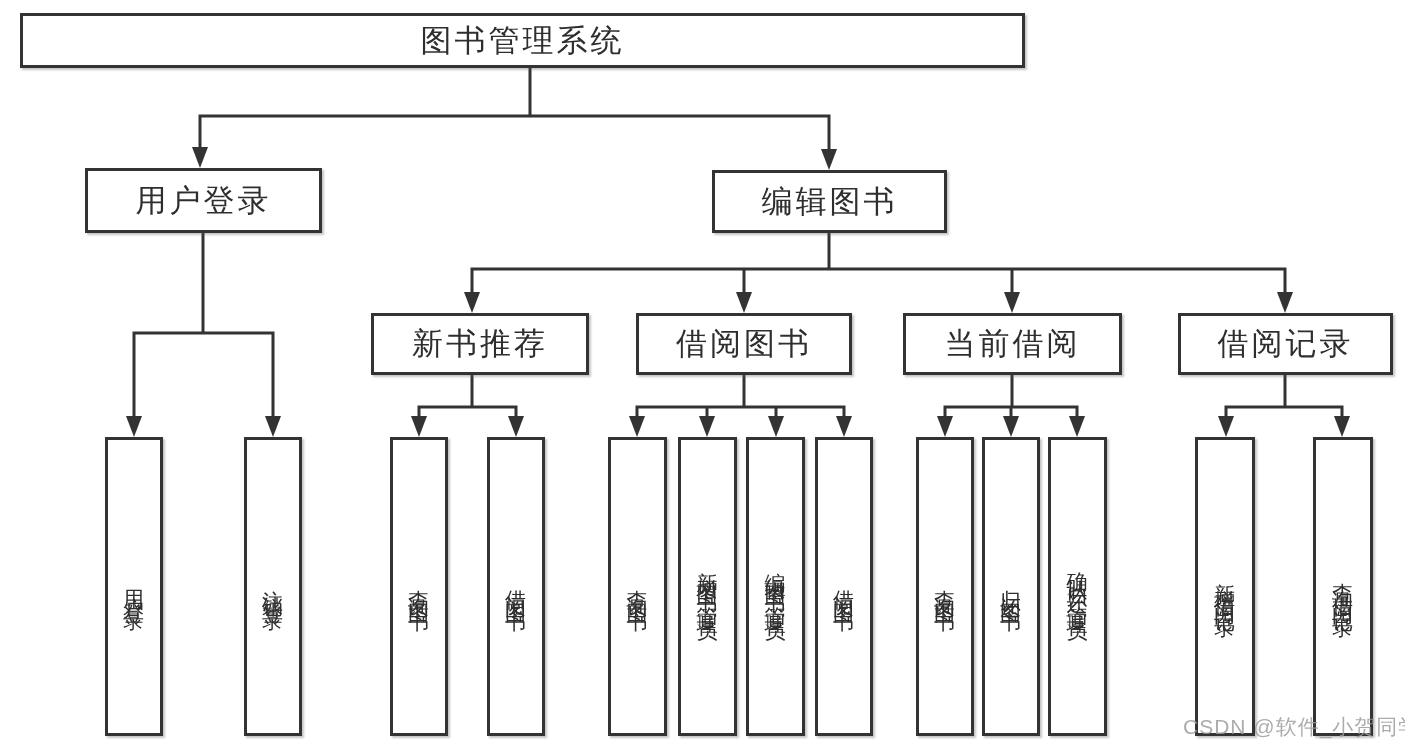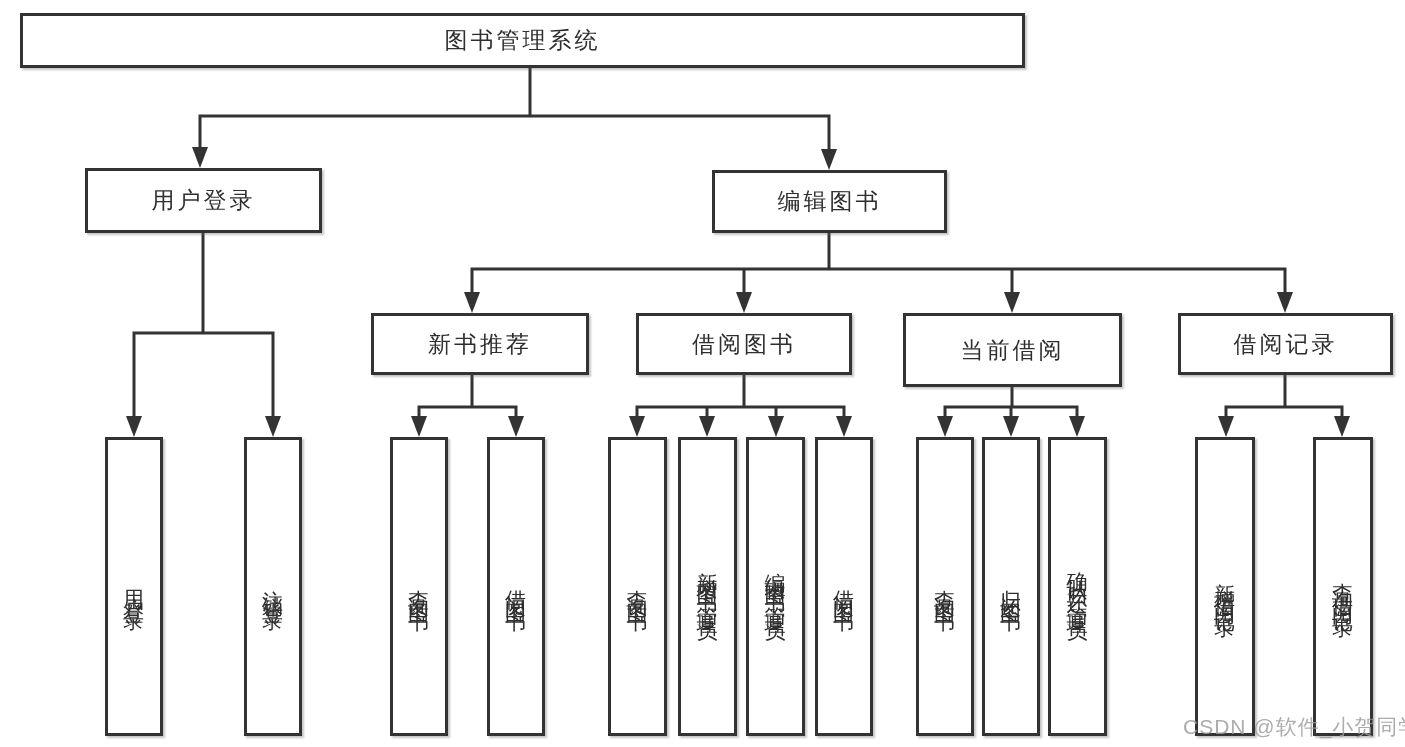--- a/index.html
+++ b/index.html
@@ -28,21 +28,21 @@
     box-sizing: border-box;
     border: 3px solid #333333;
     background: #ffffff;
     display: flex;
     align-items: center;
     justify-content: center;
     text-align: center;
     box-shadow: 1.5px 1.5px 2px rgba(90,90,90,0.35);
   }
   .h-node {
-    font-size: 23px;
+    font-size: 31px;
     letter-spacing: 3px;
     white-space: nowrap;
   }
   .v-node .v-text {
     writing-mode: vertical-rl;
     font-size: 21px;
     letter-spacing: 7px;
     line-height: 1;
   }
   .watermark {
@@ -126,21 +126,21 @@
   <div class="node h-node" style="left:712px; top:170px; width:235px; height:63px;">
     <span>编辑图书</span>
   </div>
 
   <div class="node h-node" style="left:371px; top:313px; width:218px; height:62px;">
     <span>新书推荐</span>
   </div>
   <div class="node h-node" style="left:636px; top:313px; width:216px; height:62px;">
     <span>借阅图书</span>
   </div>
-  <div class="node h-node" style="left:903px; top:313px; width:219px; height:74px;">
+  <div class="node h-node" style="left:903px; top:313px; width:219px; height:62px;">
     <span>当前借阅</span>
   </div>
   <div class="node h-node" style="left:1178px; top:313px; width:215px; height:62px;justify-content:center;">
     <span>借阅记录</span>
   </div>
 
   <div class="node v-node" style="left:105px; top:437px; width:58px; height:299px;">
     <span class="v-text">用户登录</span>
   </div>
   <div class="node v-node" style="left:244px; top:437px; width:58px; height:299px;">

